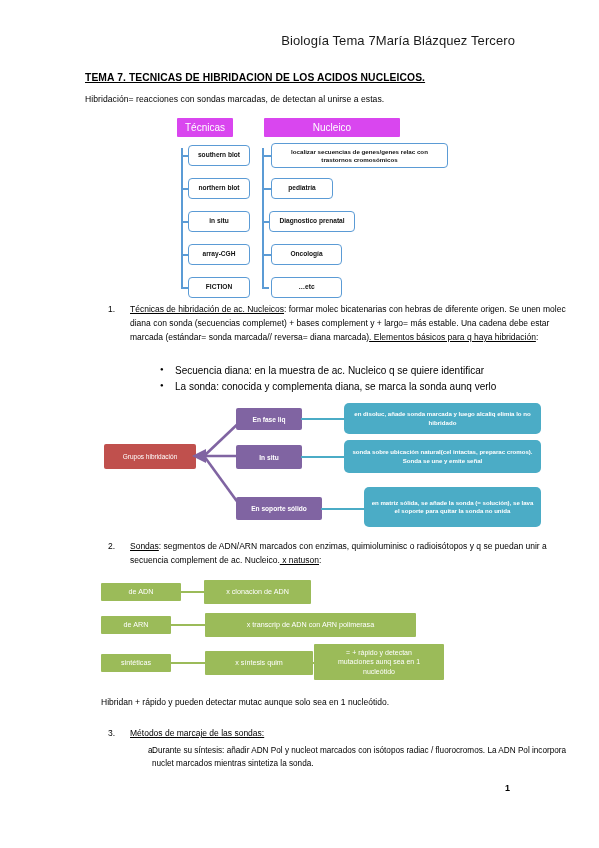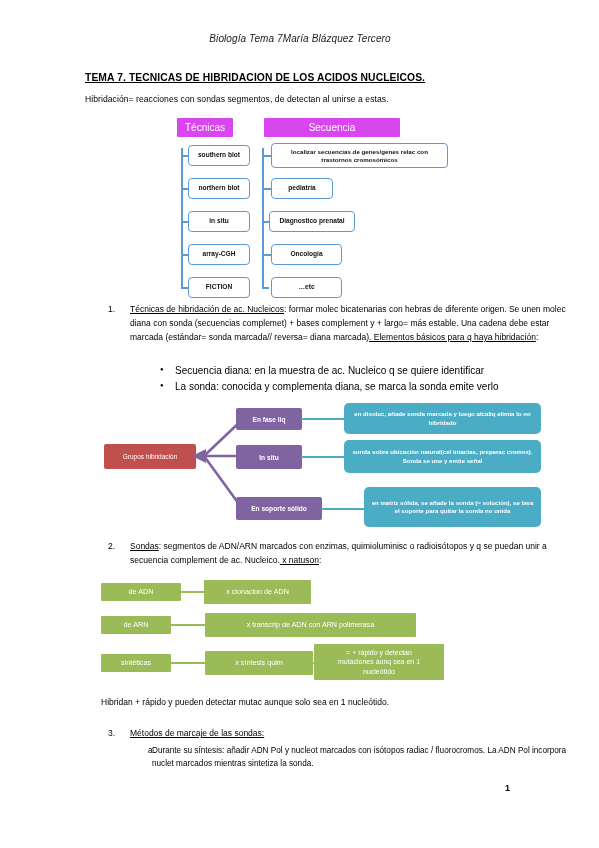--- a/index.html
+++ b/index.html
@@ -21,25 +21,24 @@
     background: #fff;
   }
 
   
   .hdr {
     position: absolute;
     top: 33px;
     left: 85px;
     right: 84px;
     display: flex;
-    justify-content: center;
-    font-size: 10px;
+    justify-content: flex-end;
+    font-size: 13px;
     letter-spacing: .1px;
     color: #1a1a1a;
-    font-style: italic;
   }
 
   .doc-title {
     position: absolute;
     top: 72px;
     left: 85px;
     font-size: 10.3px;
     font-weight: bold;
     text-decoration: underline;
     letter-spacing: .1px;
@@ -170,31 +169,31 @@
 
 <div class="page">
 
   <div class="hdr">
     <span>Biología Tema 7</span>
     <span>María Blázquez Tercero</span>
   </div>
 
   <div class="doc-title">TEMA 7. TECNICAS DE HIBRIDACION DE LOS ACIDOS NUCLEICOS.</div>
 
-  <div class="intro">Hibridación= reacciones con sondas segmentos, de detectan al unirse a estas.</div>
+  <div class="intro">Hibridación= reacciones con sondas marcadas, de detectan al unirse a estas.</div>
 
   <div class="diag1">
 
     <div class="bline" style="left:181px; top:30px; width:1.6px; height:140px;"></div>
     <div class="bline" style="left:181px; top:169px; width:7px; height:1.6px;"></div>
     <div class="bline" style="left:262px; top:30px; width:1.6px; height:140px;"></div>
     <div class="bline" style="left:262px; top:169px; width:7px; height:1.6px;"></div>
 
     <div class="blue-head" style="left:177px; top:0px; width:56px;">Técnicas</div>
-    <div class="blue-head" style="left:264px; top:0px; width:136px;">Secuencia</div>
+    <div class="blue-head" style="left:264px; top:0px; width:136px;">Nucleico</div>
 
     <div class="bline" style="left:181px; top:37px; width:8px; height:1.6px;"></div>
     <div class="wbox" style="left:188px; top:27px; width:62px; height:21px;">southern blot</div>
 
     <div class="bline" style="left:181px; top:70px; width:8px; height:1.6px;"></div>
     <div class="wbox" style="left:188px; top:60px; width:62px; height:21px;">northern blot</div>
 
     <div class="bline" style="left:181px; top:103px; width:8px; height:1.6px;"></div>
     <div class="wbox" style="left:188px; top:93px; width:62px; height:21px;">in situ</div>
 
@@ -218,21 +217,21 @@
     <div class="wbox" style="left:271px; top:159px; width:71px; height:21px;">…etc</div>
   </div>
 
   <div class="numitem" style="top:303px; left:108px; width:472px;">
     <span class="num">1.</span>
     <span class="bdy"><span class="u">Técnicas de hibridación de ac. Nucleicos</span><span>: formar molec bicatenarias con hebras de diferente origen. Se unen molec diana con sonda (secuencias complemet) + bases complement y + largo= más estable. Una cadena debe estar marcada (estándar= sonda marcada// reversa= diana marcada)</span><span class="u">. Elementos básicos para q haya hibridación</span><span>:</span></span>
   </div>
 
   <div class="bullets" style="top:363px; left:160px; width:420px;">
     <div class="bl">Secuencia diana: en la muestra de ac. Nucleico q se quiere identificar</div>
-    <div class="bl">La sonda: conocida y complementa diana, se marca la sonda emite verlo</div>
+    <div class="bl">La sonda: conocida y complementa diana, se marca la sonda aunq verlo</div>
   </div>
 
   <div class="diag2">
 
     <div class="redbox" style="left:104px; top:44px; width:92px; height:25px;">Grupos hibridación</div>
 
     <svg class="parrow" style="left:192px; top:8px; width:55px; height:112px;" viewBox="0 0 55 112">
       <polygon points="0,48 14,41 14,55" fill="#8064a2"></polygon>
       <path d="M12,48 L52,10" stroke="#8064a2" stroke-width="2.6" fill="none"></path>
       <path d="M12,48 L52,48" stroke="#8064a2" stroke-width="2.6" fill="none"></path>

